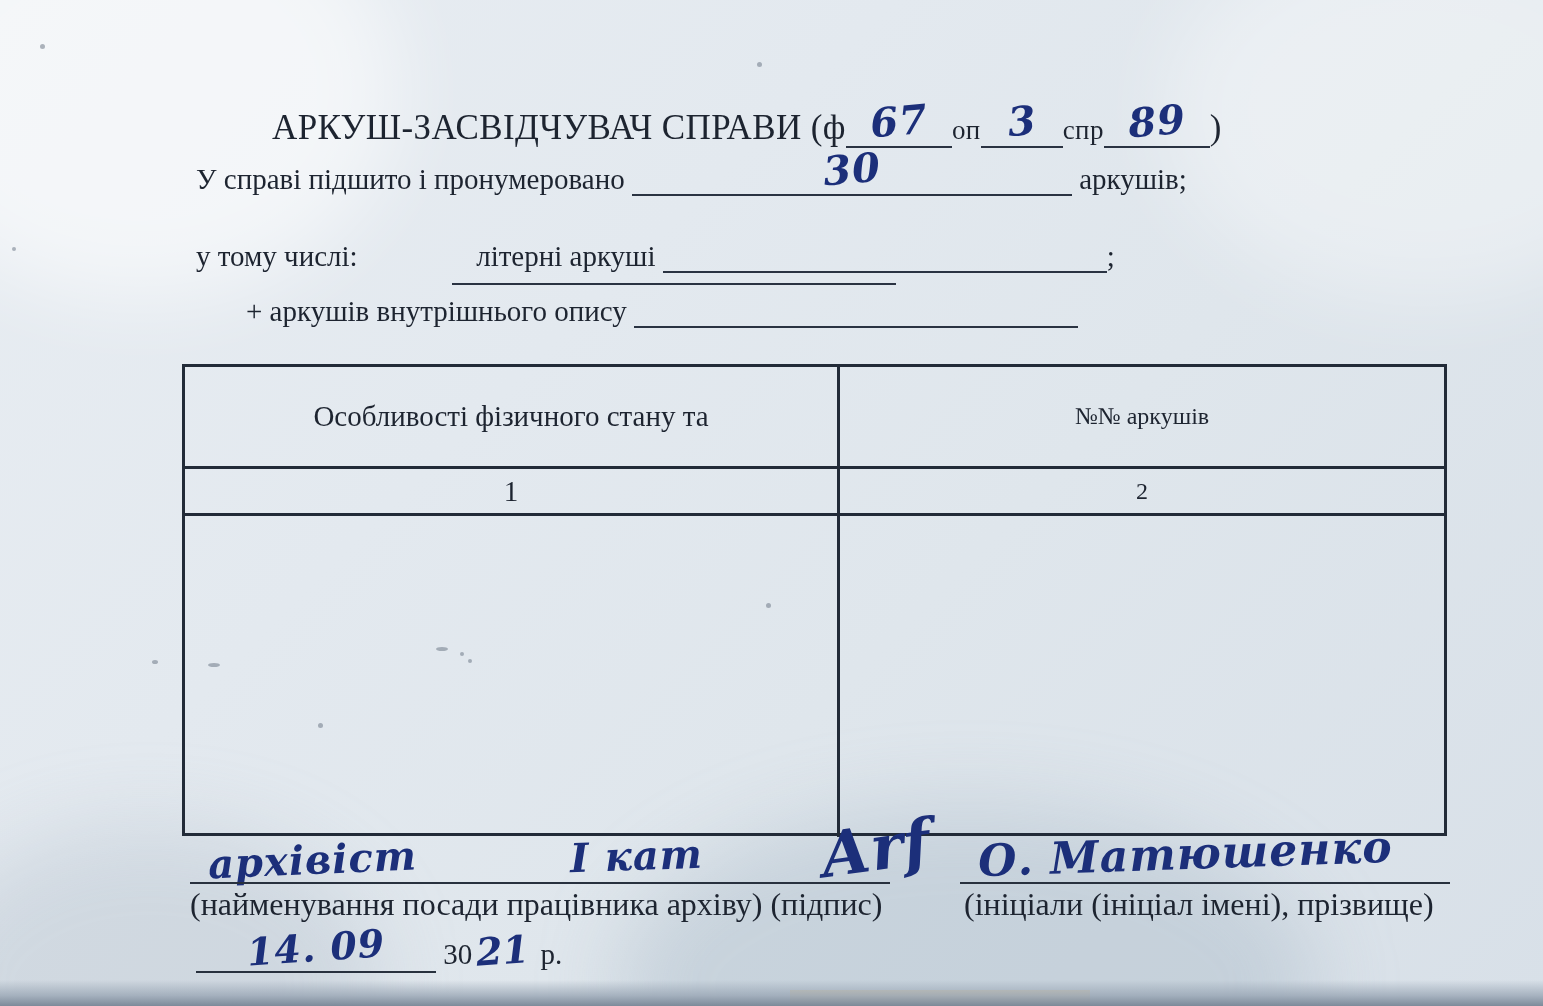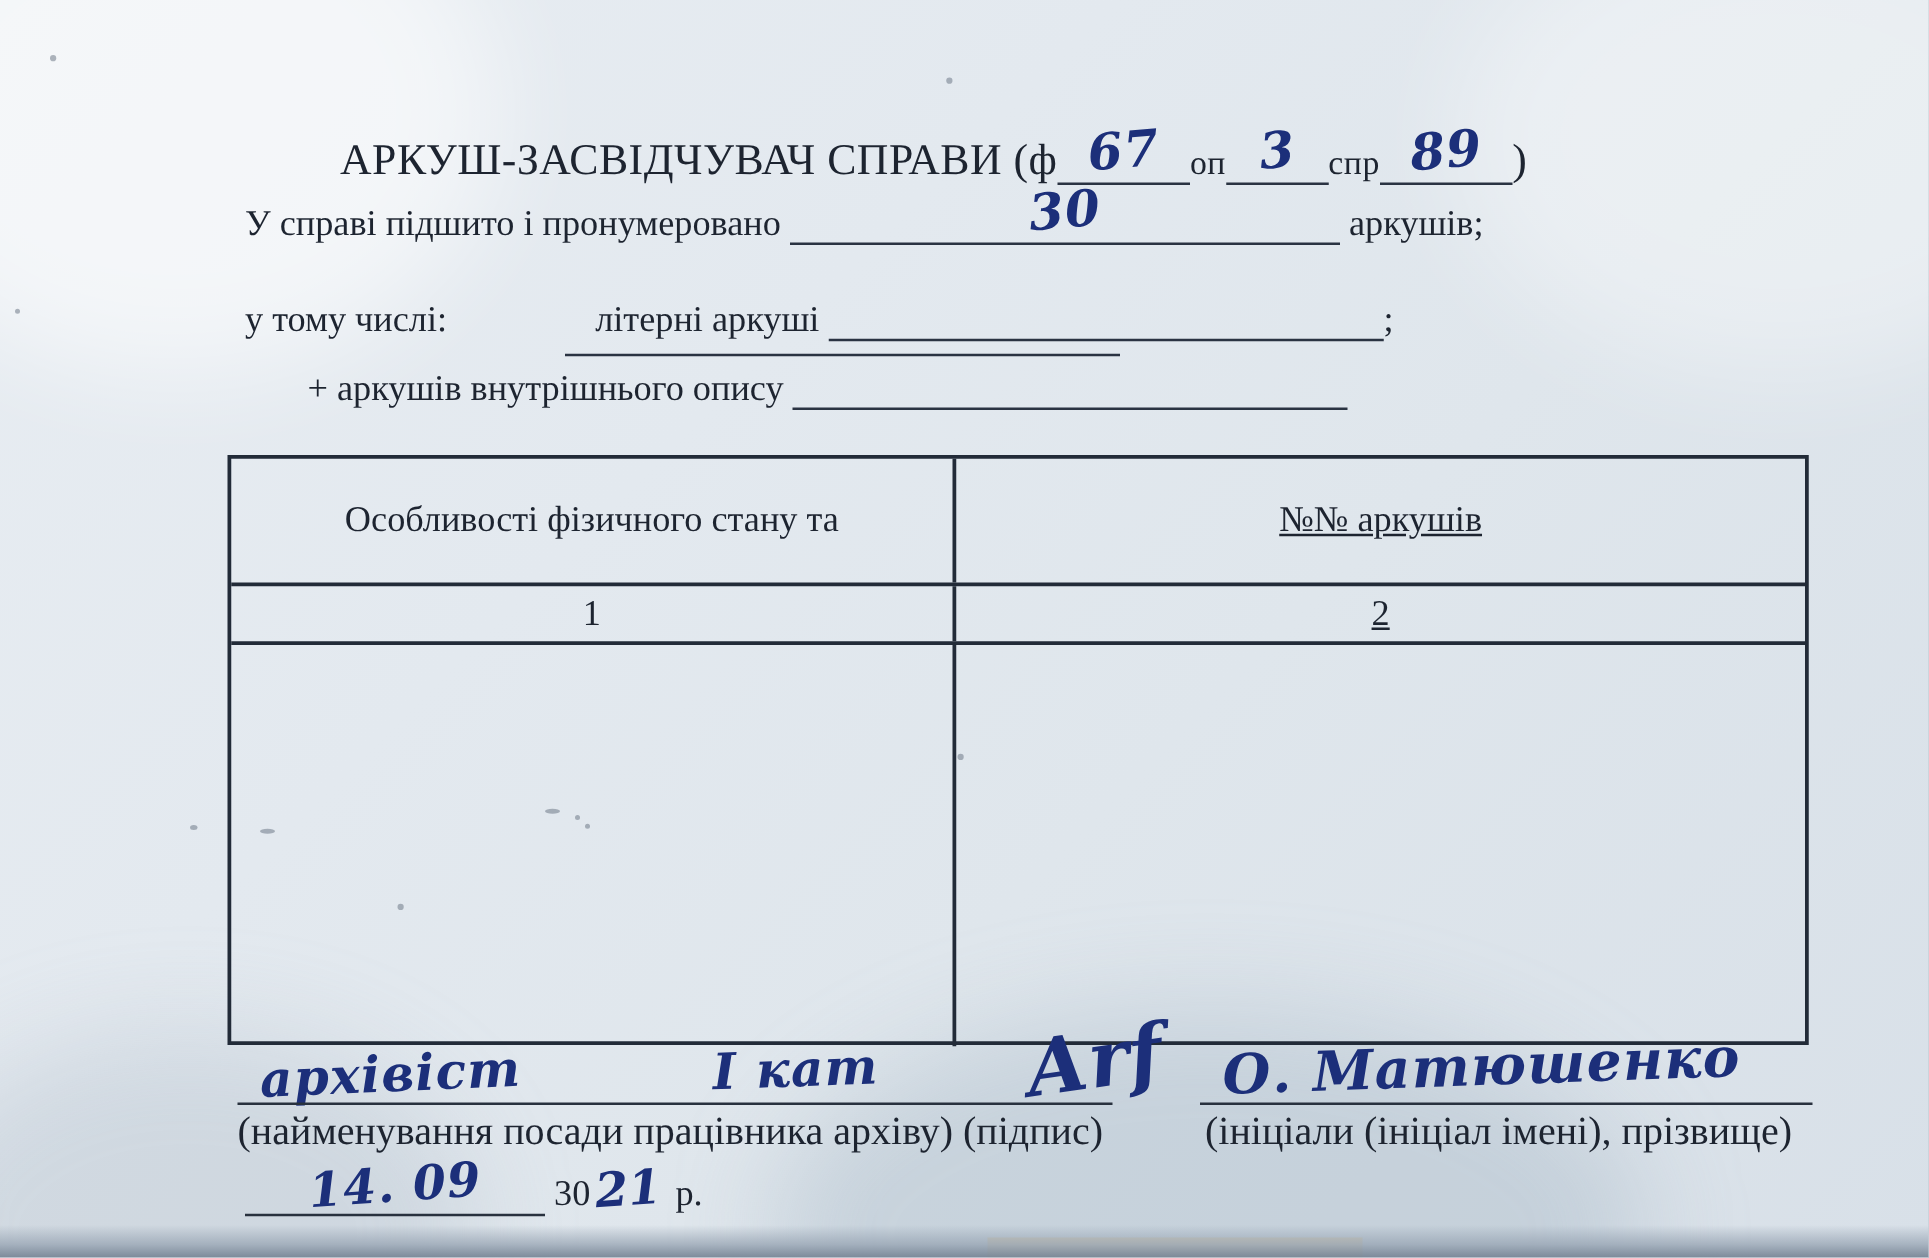--- a/index.html
+++ b/index.html
@@ -119,39 +119,38 @@
     display: flex;
     border-bottom: 3px solid #222b38;
     height: 99px;
   }
   .tbl-num {
     display: flex;
     border-bottom: 3px solid #222b38;
     height: 44px;
   }
   .c1 {
-    width: 580px;
+    width: 655px;
     box-sizing: border-box;
     border-right: 3px solid #222b38;
     display: flex;
     align-items: center;
     justify-content: center;
     text-align: center;
     font-size: 29px;
     line-height: 1.25;
   }
   .c2 {
     flex: 1;
     box-sizing: border-box;
     display: flex;
     align-items: center;
     justify-content: center;
     text-align: center;
-    font-size: 29px;
-    text-decoration: underline;
+    font-size: 24px;
   }
   .tbl-body {
     display: flex;
     height: 321px;
   }
   .tbl-body .c1, .tbl-body .c2 { align-items: flex-start; }
 
   
   .sig-hand {
     position: absolute;

